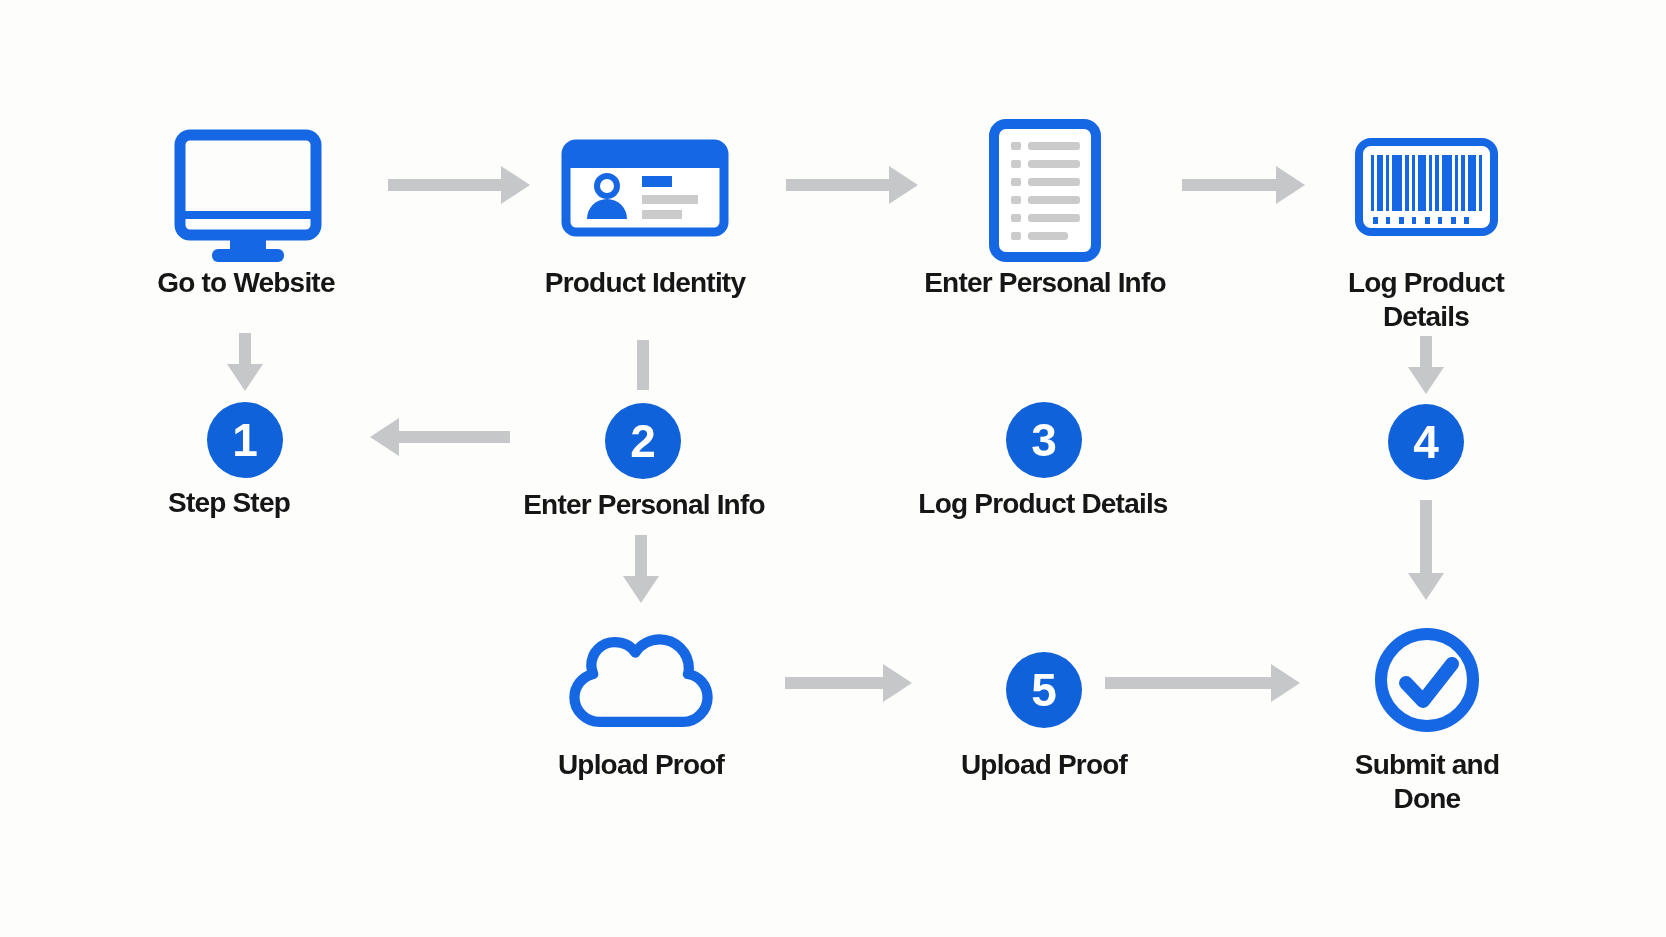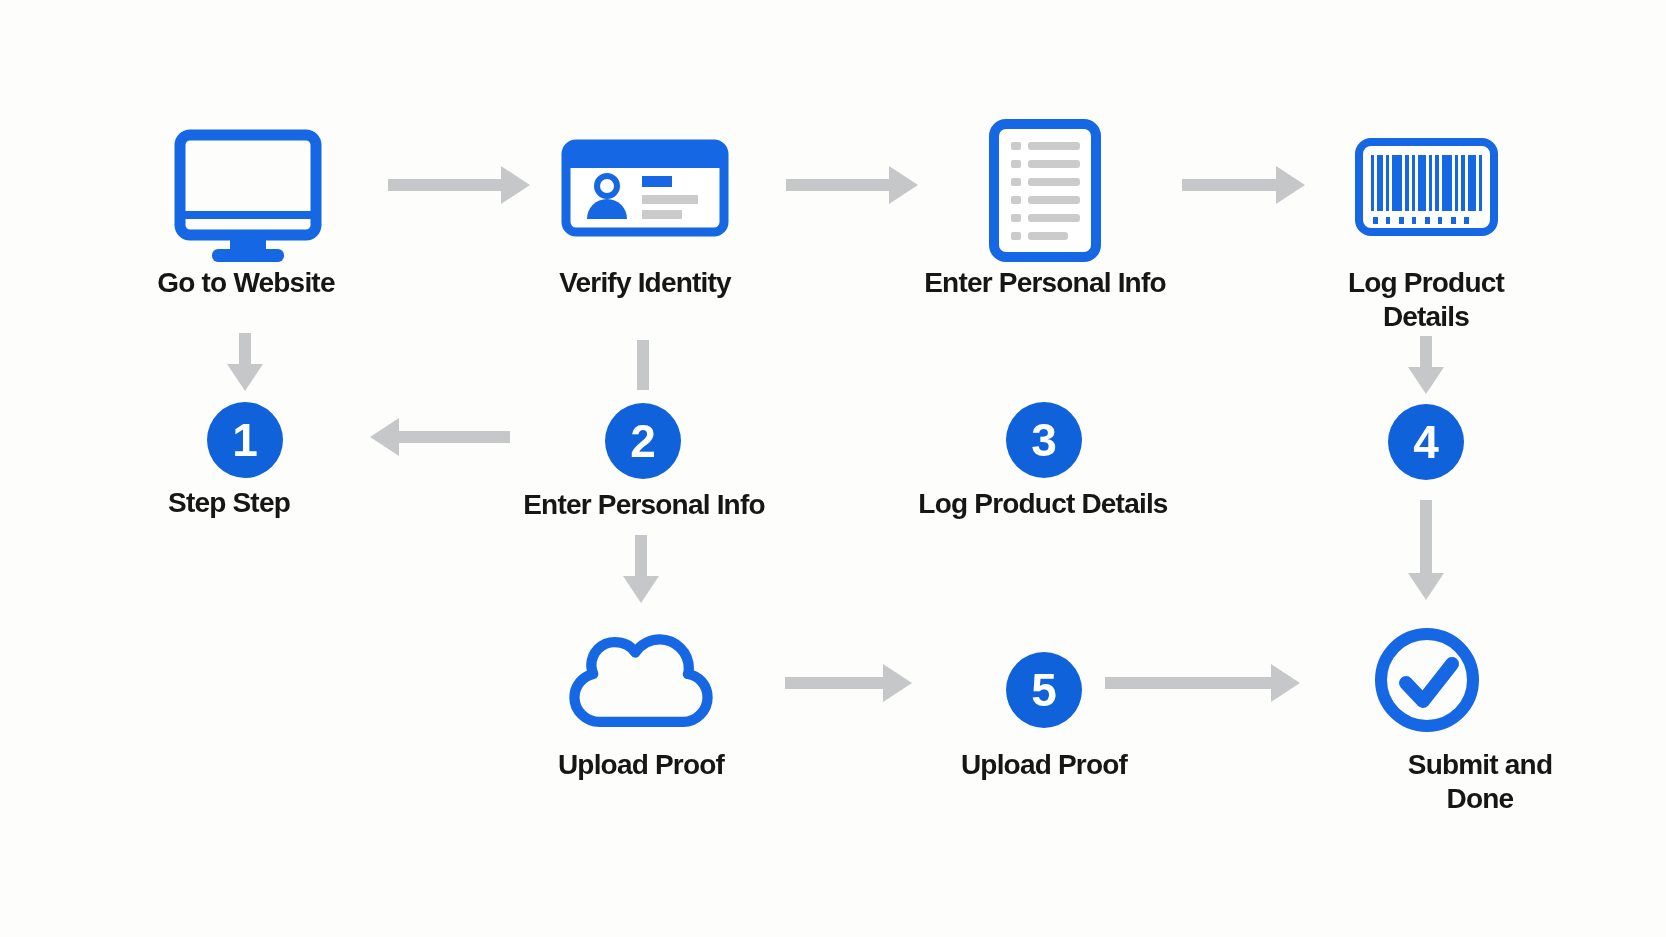--- a/index.html
+++ b/index.html
@@ -113,21 +113,21 @@
           <rect x="58" y="80" width="4" height="7"></rect>
         <rect x="71" y="80" width="5" height="7"></rect>
           <rect x="84" y="80" width="4" height="7"></rect>
         <rect x="97" y="80" width="5" height="7"></rect>
           <rect x="110" y="80" width="5" height="7"></rect>
       </g>
     </svg>
   </div>
 
   <div class="node-label" style="left:246px;top:266px;">Go to Website</div>
-  <div class="node-label" style="left:645px;top:266px;">Verify Identity</div>
+  <div class="node-label" style="left:645px;top:266px;">Product Identity</div>
   <div class="node-label" style="left:1045px;top:266px;">Enter Personal Info</div>
   <div class="node-label" style="left:1426px;top:266px;">Log Product Details</div>
 
   <div class="h-arrow" style="left:388px;top:166px;width:142px;">
     <div class="shaft"></div>
       <div class="head-right"></div>
   </div>
   <div class="h-arrow" style="left:786px;top:166px;width:132px;">
     <div class="shaft"></div>
       <div class="head-right"></div>
@@ -199,16 +199,16 @@
     <div class="shaft"></div>
       <div class="head-right"></div>
   </div>
   <div class="h-arrow" style="left:1105px;top:664px;width:195px;">
     <div class="shaft"></div>
       <div class="head-right"></div>
   </div>
 
   <div class="node-label" style="left:641px;top:748px;">Upload Proof</div>
   <div class="node-label" style="left:1044px;top:748px;">Upload Proof</div>
-  <div class="node-label" style="left:1480px;top:748px;">Submit and
+  <div class="node-label" style="left:1427px;top:748px;">Submit and
 Done</div>
 
 </div>
 
 </body></html>

